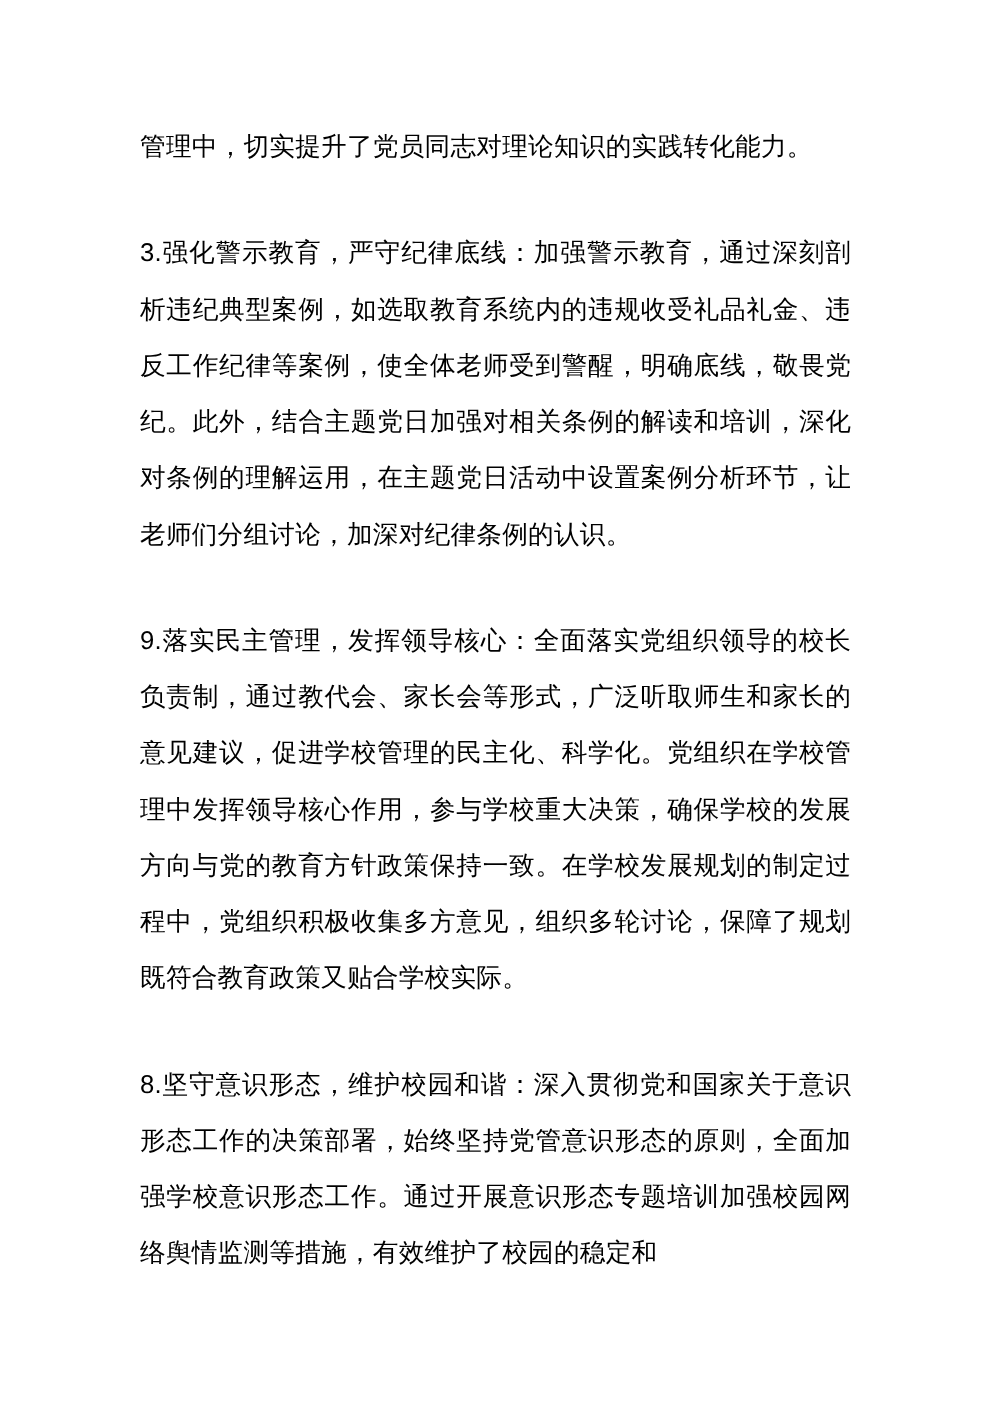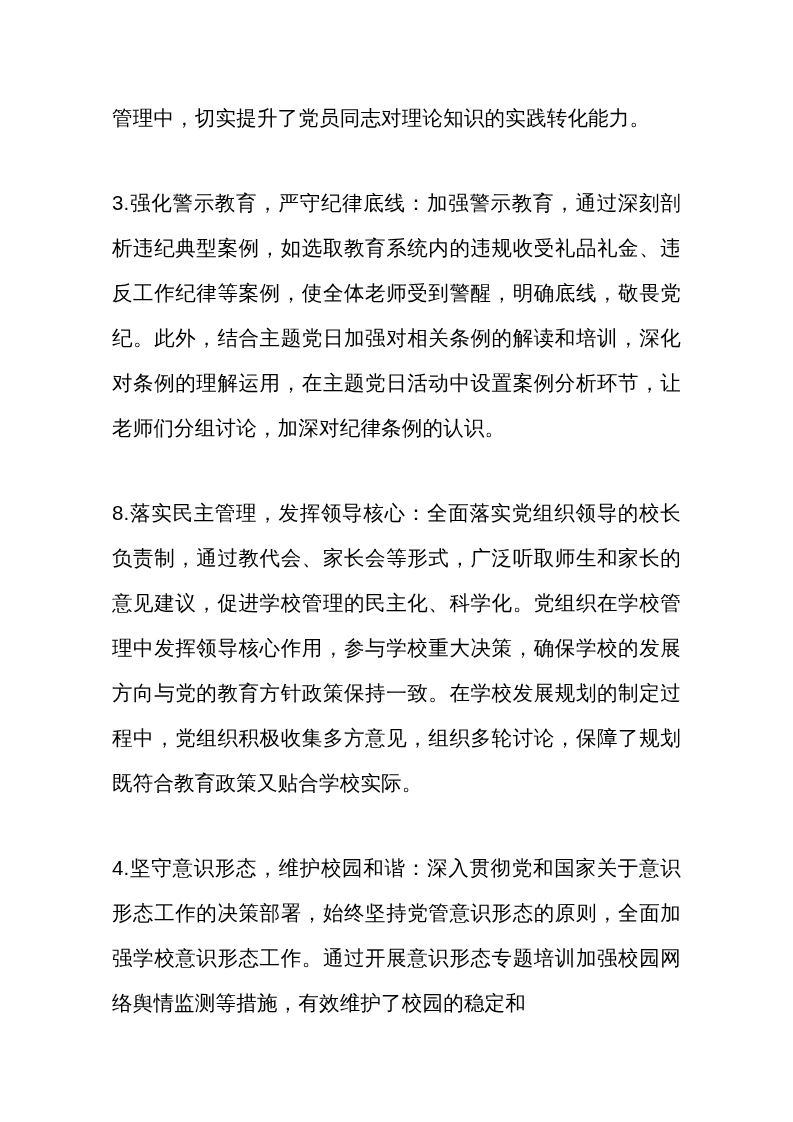--- a/index.html
+++ b/index.html
@@ -41,16 +41,16 @@
     margin-bottom: 42px;
   }
 </style>
 </head>
 <body>
 
 <div class="page">
   <div class="doc-body">
     <p class="para para-continued">管理中，切实提升了党员同志对理论知识的实践转化能力。</p>
     <p class="para">3.强化警示教育，严守纪律底线：加强警示教育，通过深刻剖析违纪典型案例，如选取教育系统内的违规收受礼品礼金、违反工作纪律等案例，使全体老师受到警醒，明确底线，敬畏党纪。此外，结合主题党日加强对相关条例的解读和培训，深化对条例的理解运用，在主题党日活动中设置案例分析环节，让老师们分组讨论，加深对纪律条例的认识。</p>
-    <p class="para">8.落实民主管理，发挥领导核心：全面落实党组织领导的校长负责制，通过教代会、家长会等形式，广泛听取师生和家长的意见建议，促进学校管理的民主化、科学化。党组织在学校管理中发挥领导核心作用，参与学校重大决策，确保学校的发展方向与党的教育方针政策保持一致。在学校发展规划的制定过程中，党组织积极收集多方意见，组织多轮讨论，保障了规划既符合教育政策又贴合学校实际。</p>
-    <p class="para">4.坚守意识形态，维护校园和谐：深入贯彻党和国家关于意识形态工作的决策部署，始终坚持党管意识形态的原则，全面加强学校意识形态工作。通过开展意识形态专题培训加强校园网络舆情监测等措施，有效维护了校园的稳定和</p>
+    <p class="para">9.落实民主管理，发挥领导核心：全面落实党组织领导的校长负责制，通过教代会、家长会等形式，广泛听取师生和家长的意见建议，促进学校管理的民主化、科学化。党组织在学校管理中发挥领导核心作用，参与学校重大决策，确保学校的发展方向与党的教育方针政策保持一致。在学校发展规划的制定过程中，党组织积极收集多方意见，组织多轮讨论，保障了规划既符合教育政策又贴合学校实际。</p>
+    <p class="para">8.坚守意识形态，维护校园和谐：深入贯彻党和国家关于意识形态工作的决策部署，始终坚持党管意识形态的原则，全面加强学校意识形态工作。通过开展意识形态专题培训加强校园网络舆情监测等措施，有效维护了校园的稳定和</p>
   </div>
 </div>
 
 </body></html>

